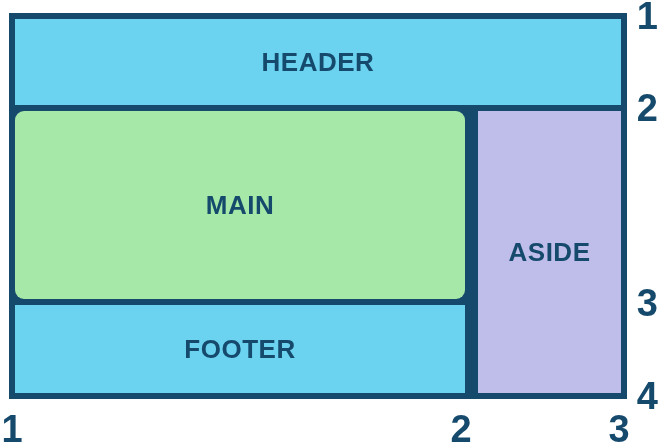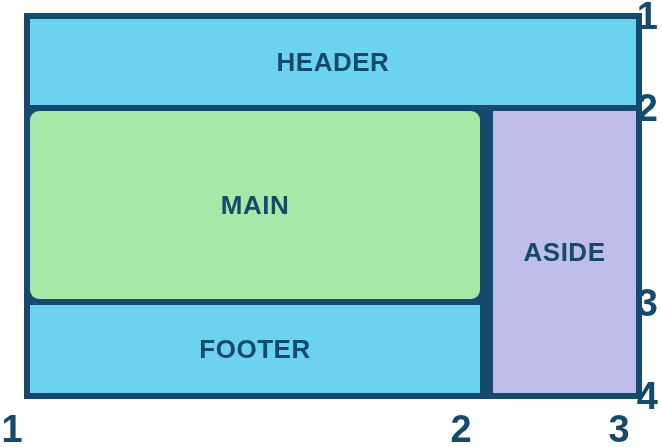--- a/index.html
+++ b/index.html
@@ -10,21 +10,21 @@
   .diagram {
     position: relative;
     width: 662px;
     height: 447px;
     background: #ffffff;
     font-family: "Liberation Sans", sans-serif;
     overflow: hidden;
   }
   .grid-container {
     position: absolute;
-    left: 24px;
+    left: 9px;
     top: 13px;
     width: 618px;
     height: 386px;
     box-sizing: border-box;
     background: #164a6c;
     padding: 6px;
     display: grid;
     grid-template-columns: 450px 1fr;
     grid-template-rows: 86px 1fr 88px;
     gap: 6px 13px;

